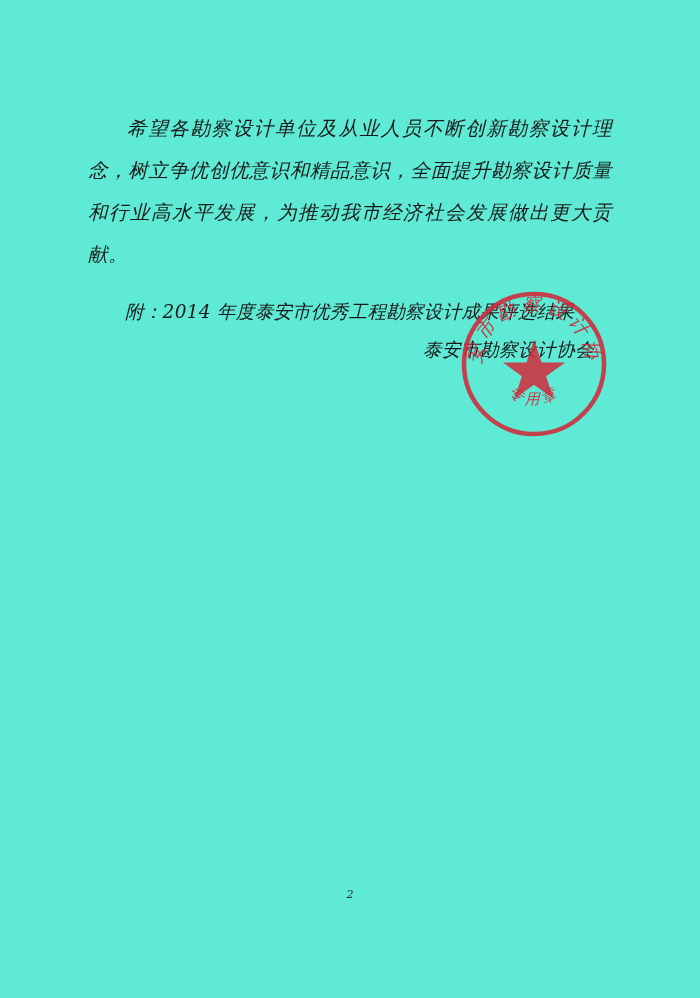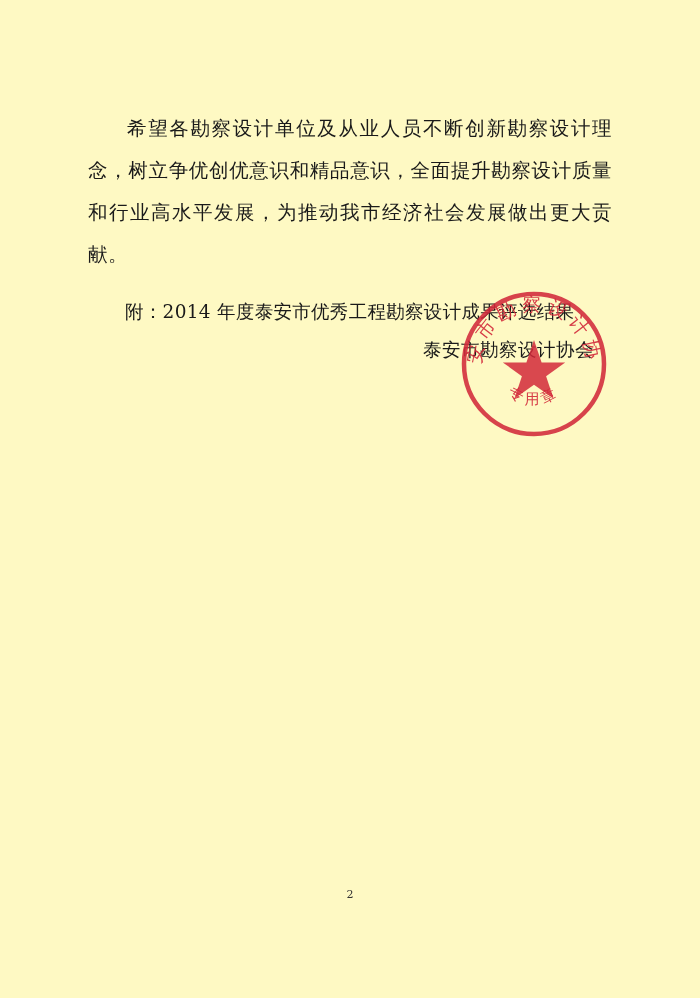--- a/index.html
+++ b/index.html
@@ -11,21 +11,22 @@
     width: 700px;
     height: 998px;
     position: relative;
     font-family: "Liberation Serif", serif;
     color: #111;
     overflow: hidden;
   }
   .page {
     position: absolute;
     inset: 0;
-    background: #fef9c3;
+    background: #5eead4;
+    font-style: italic;
   }
   .content {
     position: absolute;
     left: 88px;
     top: 108px;
     width: 524px;
   }
   .para {
     font-family: "DejaVu Serif", serif;
     font-size: 19.5px;

